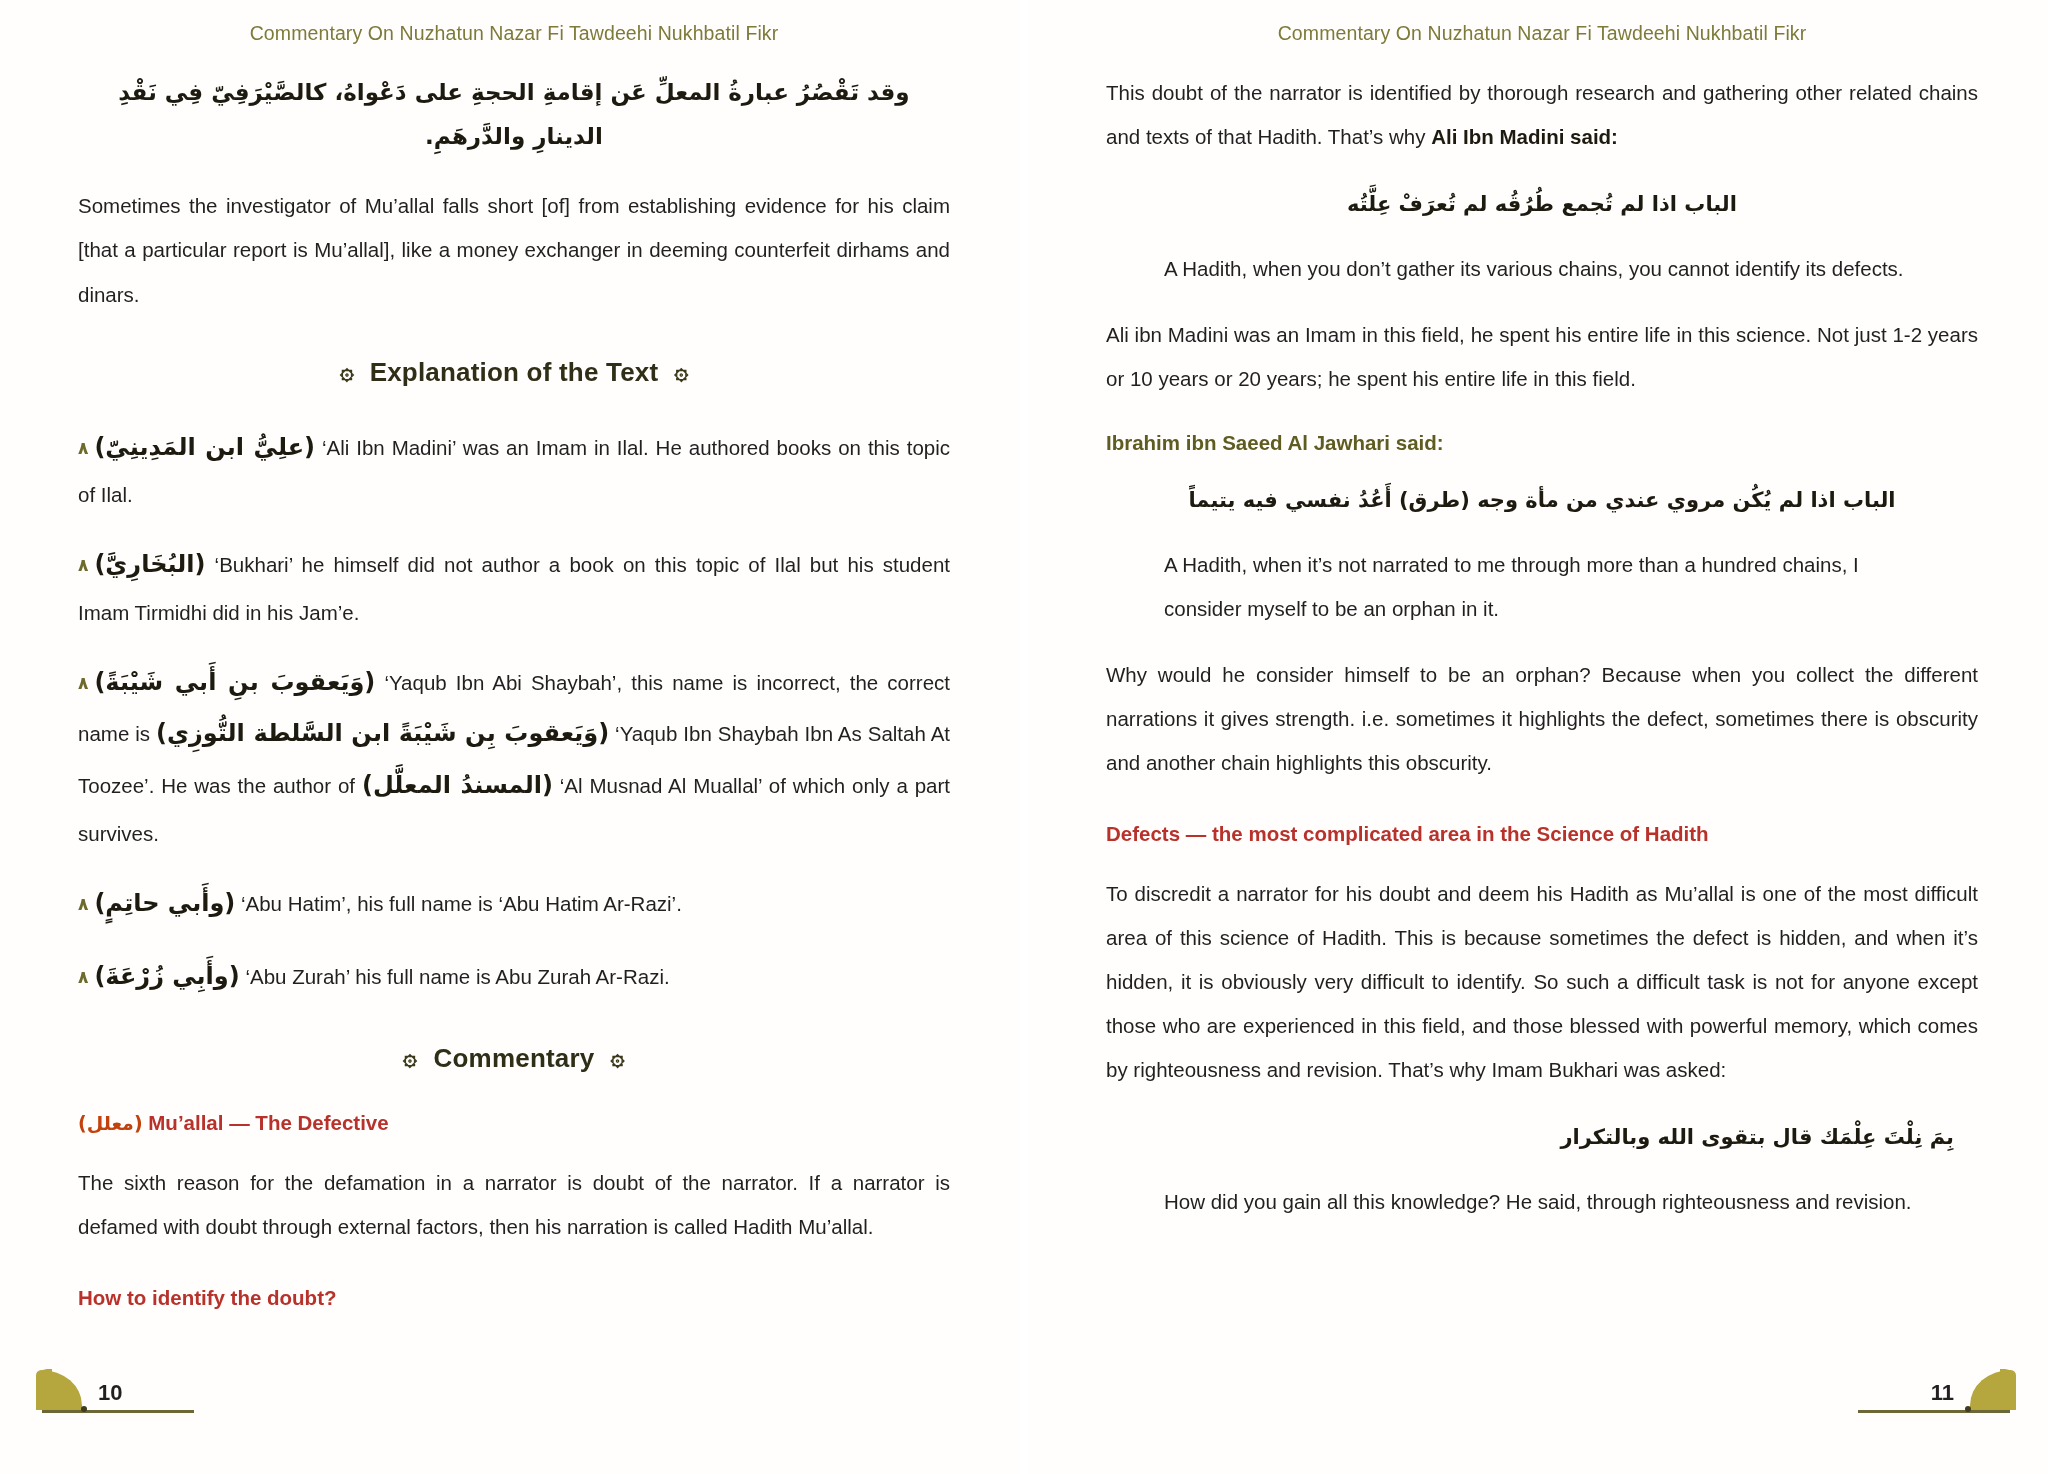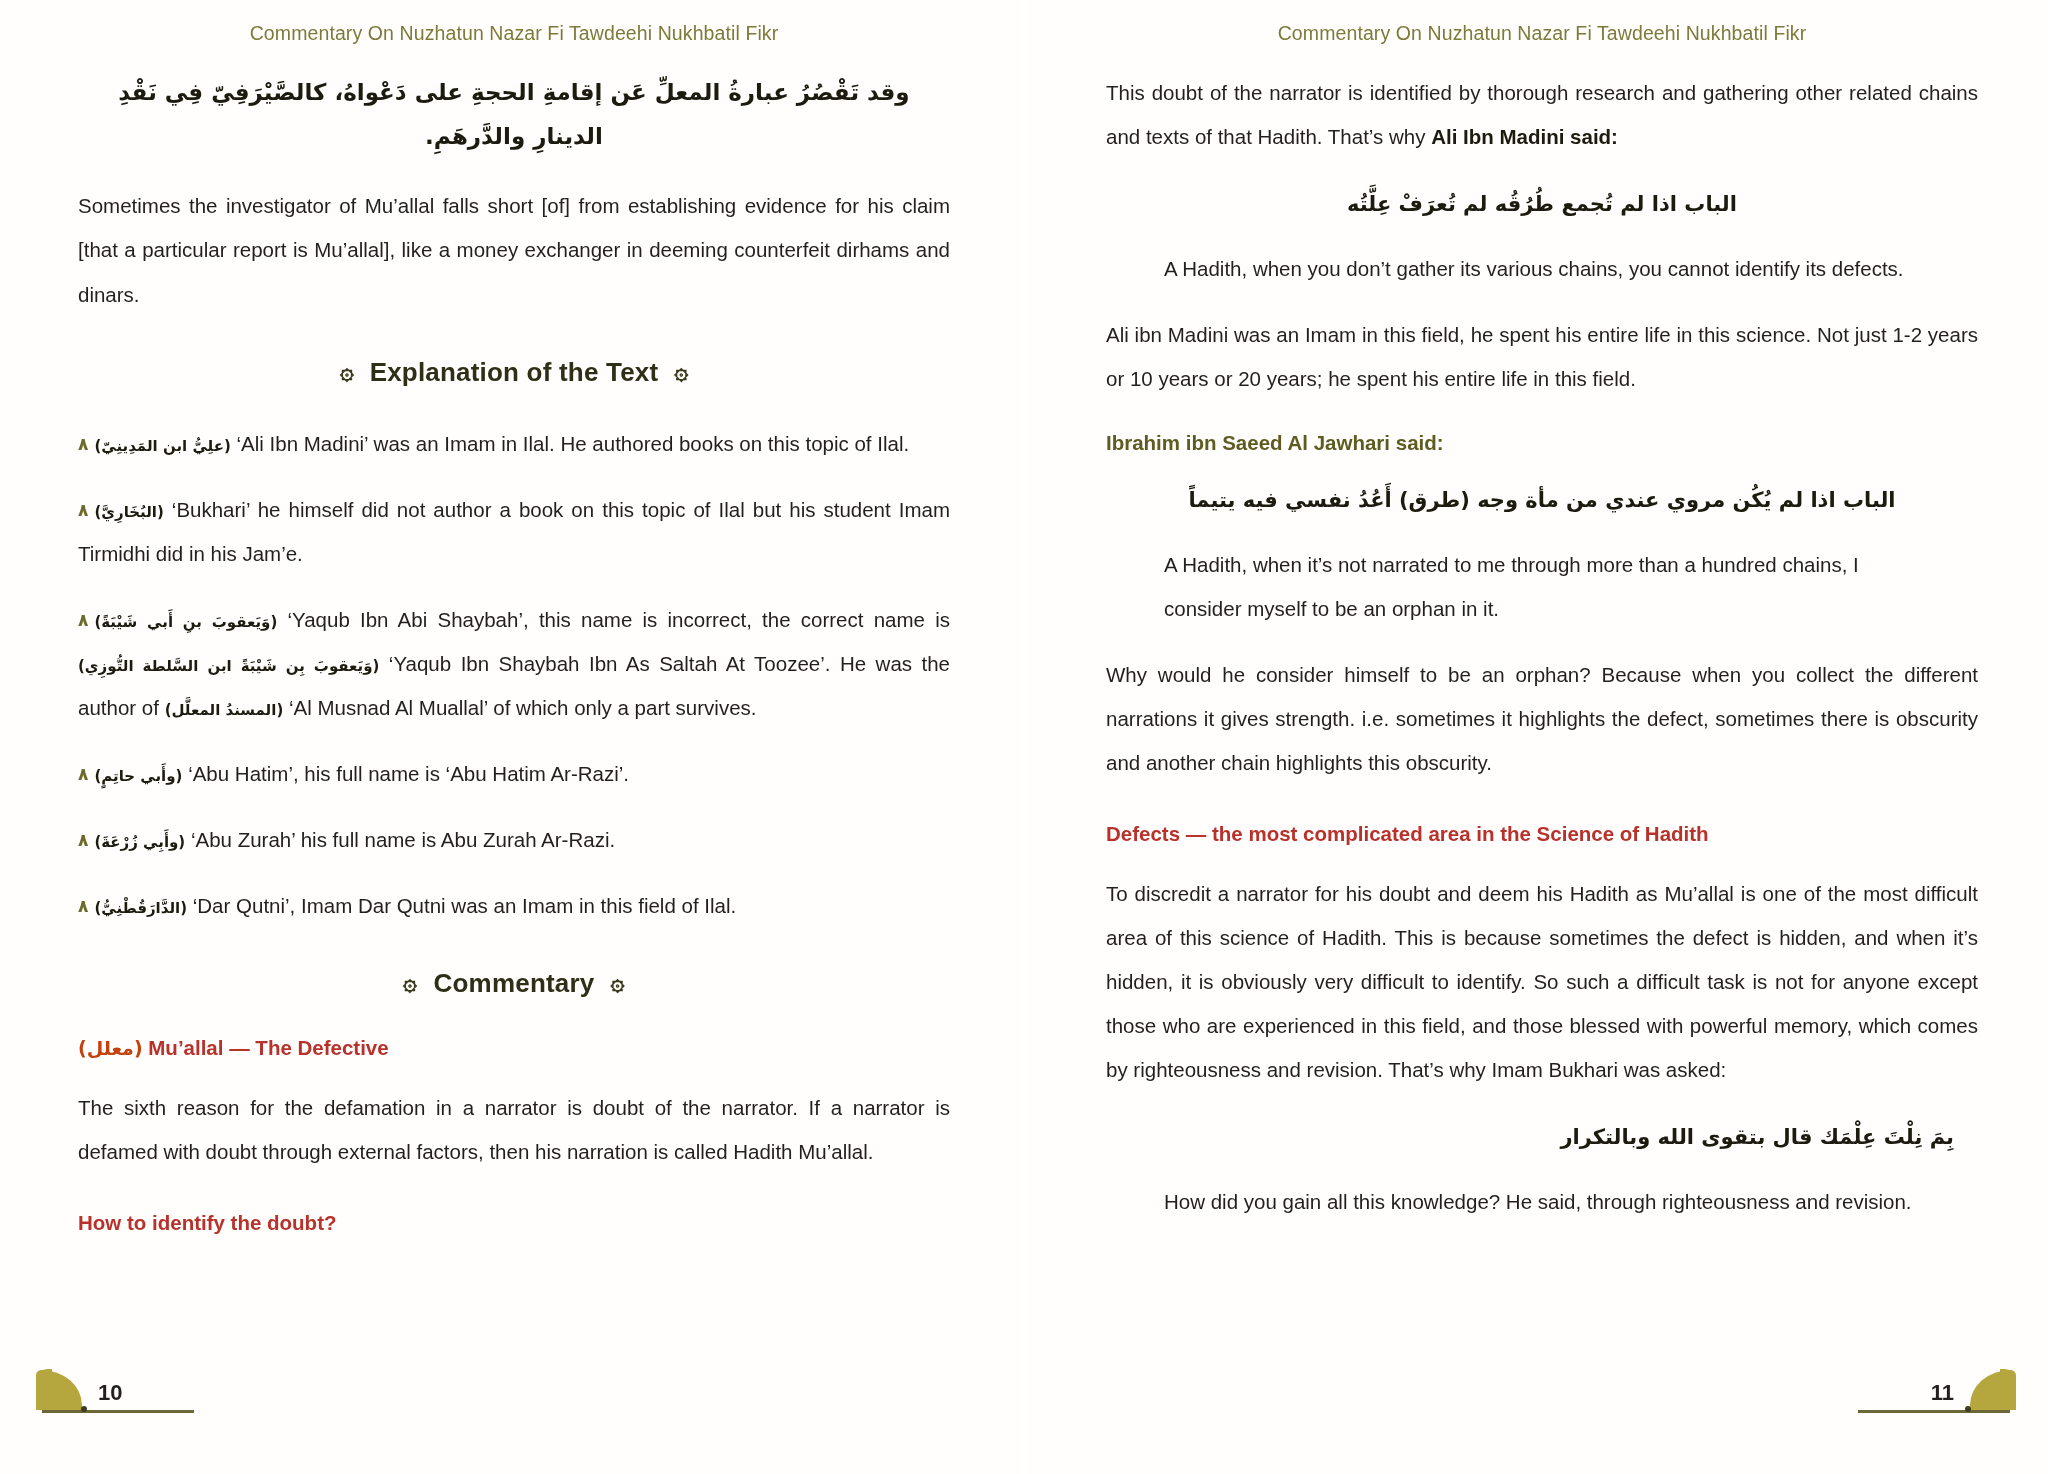--- a/index.html
+++ b/index.html
@@ -66,21 +66,21 @@
     text-align: center;
     font-size: 21px;
     margin: 26px 0 22px 0;
   }
   .arabic-quote.q-right { text-align: right; padding-right: 24px; }
   .arabic-inline {
     direction: rtl;
     unicode-bidi: isolate;
     font-family: "DejaVu Sans", "Liberation Sans", sans-serif;
     font-weight: bold;
-    font-size: 15px;
+    font-size: 24px;
     color: #1d1a10;
   }
 
   
   p.body {
     font-size: 20.5px;
     line-height: 2.15;
     text-align: justify;
     margin: 22px 0 0 0;
     color: #231f20;
@@ -261,22 +261,20 @@
           <span>‘Yaqub Ibn Shaybah Ibn As Saltah At Toozee’. He was the author of</span>
           <span class="arabic-inline">(المسندُ المعلَّل)</span>
           <span>‘Al Musnad Al Muallal’ of which only a part survives.</span></li>
 
       <li><span class="bullet">٨</span><span class="arabic-inline">(وأَبي حاتِمٍ)</span>
           <span>‘Abu Hatim’, his full name is ‘Abu Hatim Ar-Razi’.</span></li>
 
       <li><span class="bullet">٨</span><span class="arabic-inline">(وأَبِي زُرْعَةَ)</span>
           <span>‘Abu Zurah’ his full name is Abu Zurah Ar-Razi.</span></li>
 
-      <li><span class="bullet">٨</span><span class="arabic-inline">(الدَّارَقُطْنِيُّ)</span>
-          <span>‘Dar Qutni’, Imam Dar Qutni was an Imam in this field of Ilal.</span></li>
     </ul>
 
     <div class="section-title">
       <span class="orn left">۞</span><span class="ttl">Commentary</span><span class="orn right">۞</span>
     </div>
 
     <div class="red-head">
       <span class="arabic-inline">(معلل)</span>
       <span>Mu’allal — The Defective</span>
     </div>

